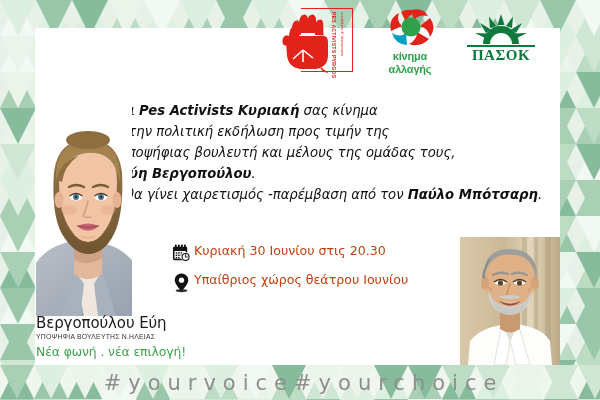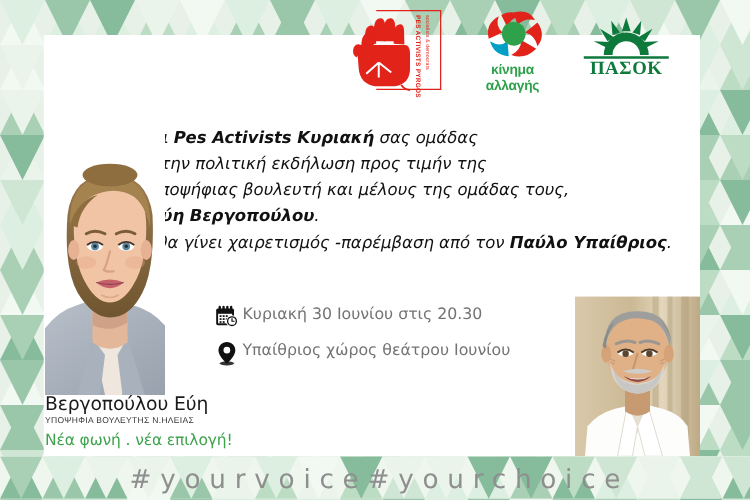--- a/index.html
+++ b/index.html
@@ -60,21 +60,21 @@
   }
   #body-copy .ln{white-space:nowrap;}
   #body-copy b{font-weight:bold;font-style:italic;}
   #body-copy .ln.indent{padding-left:6px;}
 
   
   #details{position:absolute;left:168px;top:243px;width:330px;color:#1a1a1a;}
   .drow{display:flex;align-items:flex-start;margin-bottom:9px;}
   .dicon{width:26px;flex:0 0 26px;display:flex;justify-content:center;padding-top:1px;}
   .dtxt{font-family:"DejaVu Sans",sans-serif;}
-  .dmain{font-size:12.6px;line-height:15px;color:#737373;white-space:nowrap;}
+  .dmain{font-size:12.6px;line-height:15px;color:#c2410c;white-space:nowrap;}
   .dsub{font-size:9.6px;line-height:12px;color:#2a2a2a;margin-top:1px;white-space:nowrap;}
 
   
   #namecard{position:absolute;left:36px;top:315px;width:230px;}
   #cand-name{font-family:"DejaVu Sans",sans-serif;font-size:15px;color:#1a1a1a;
              line-height:17px;letter-spacing:-.1px;}
   #cand-role{font-family:"Liberation Sans",sans-serif;font-size:6.8px;color:#333;
              letter-spacing:.25px;margin-top:1px;}
   #cand-slogan{font-family:"DejaVu Sans",sans-serif;font-size:12.4px;color:#3fa34d;
                margin-top:4px;letter-spacing:-.1px;}
@@ -621,25 +621,25 @@
         <circle cx="24" cy="21" r="9.5" fill="#2ea14a"></circle>
       </svg>
       <div id="kinal-text">
         <div>κίνημα</div>
         <div>αλλαγής</div>
       </div>
     </div>
   </div>
 
   <div id="body-copy">
-    <div class="ln"><span>Οι </span><b>Pes Activists Κυριακή</b><span> σας ομάδας</span></div>
+    <div class="ln"><span>Οι </span><b>Pes Activists Κυριακή</b><span> σας κίνημα</span></div>
     <div class="ln">στην πολιτική εκδήλωση προς τιμήν της</div>
     <div class="ln">υποψήφιας βουλευτή και μέλους της ομάδας τους,</div>
     <div class="ln"><b>Εύη Βεργοπούλου</b><span>.</span></div>
-    <div class="ln indent"><span> θα γίνει χαιρετισμός -παρέμβαση από τον </span><b>Παύλο Υπαίθριος</b><span>.</span></div>
+    <div class="ln indent"><span> θα γίνει χαιρετισμός -παρέμβαση από τον </span><b>Παύλο Μπότσαρη</b><span>.</span></div>
   </div>
 
   <div id="details">
 
     <div class="drow">
       <div class="dicon">
         <svg width="19" height="19" viewBox="0 0 20 20">
           <rect x="1" y="3" width="15" height="14" rx="1.4" fill="#111"></rect>
           <rect x="2.6" y="7.4" width="11.8" height="8" fill="#fff"></rect>
           <rect x="3" y="0.6" width="2" height="3.4" rx="1" fill="#111"></rect>

